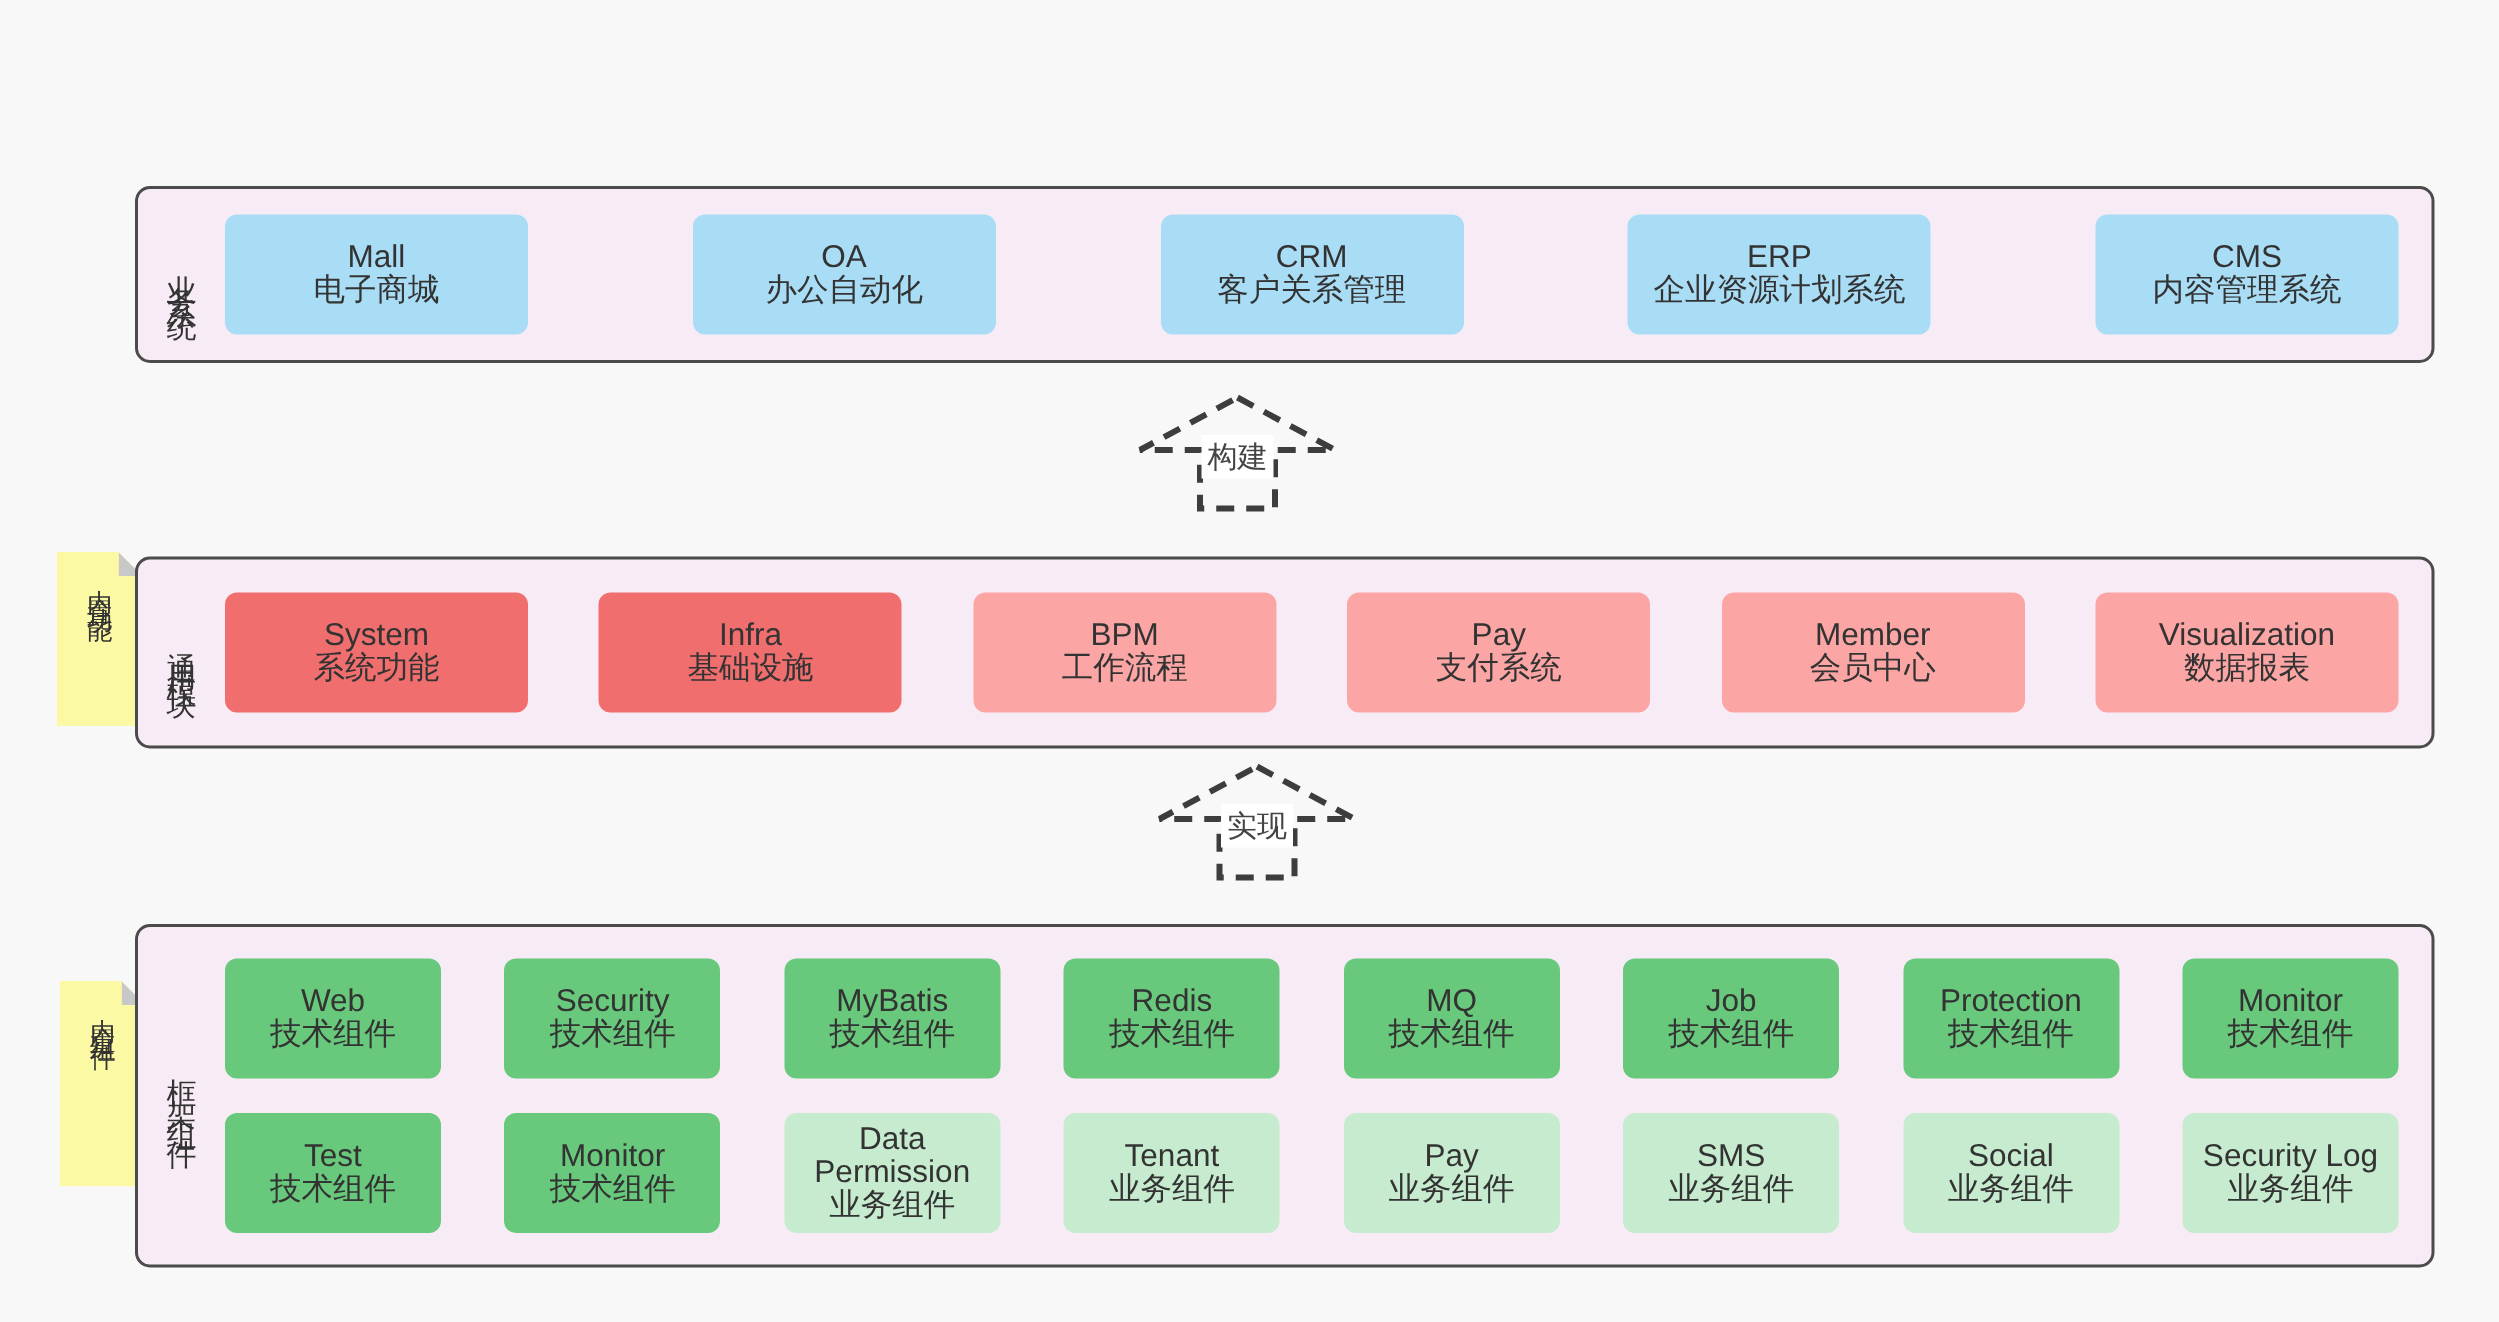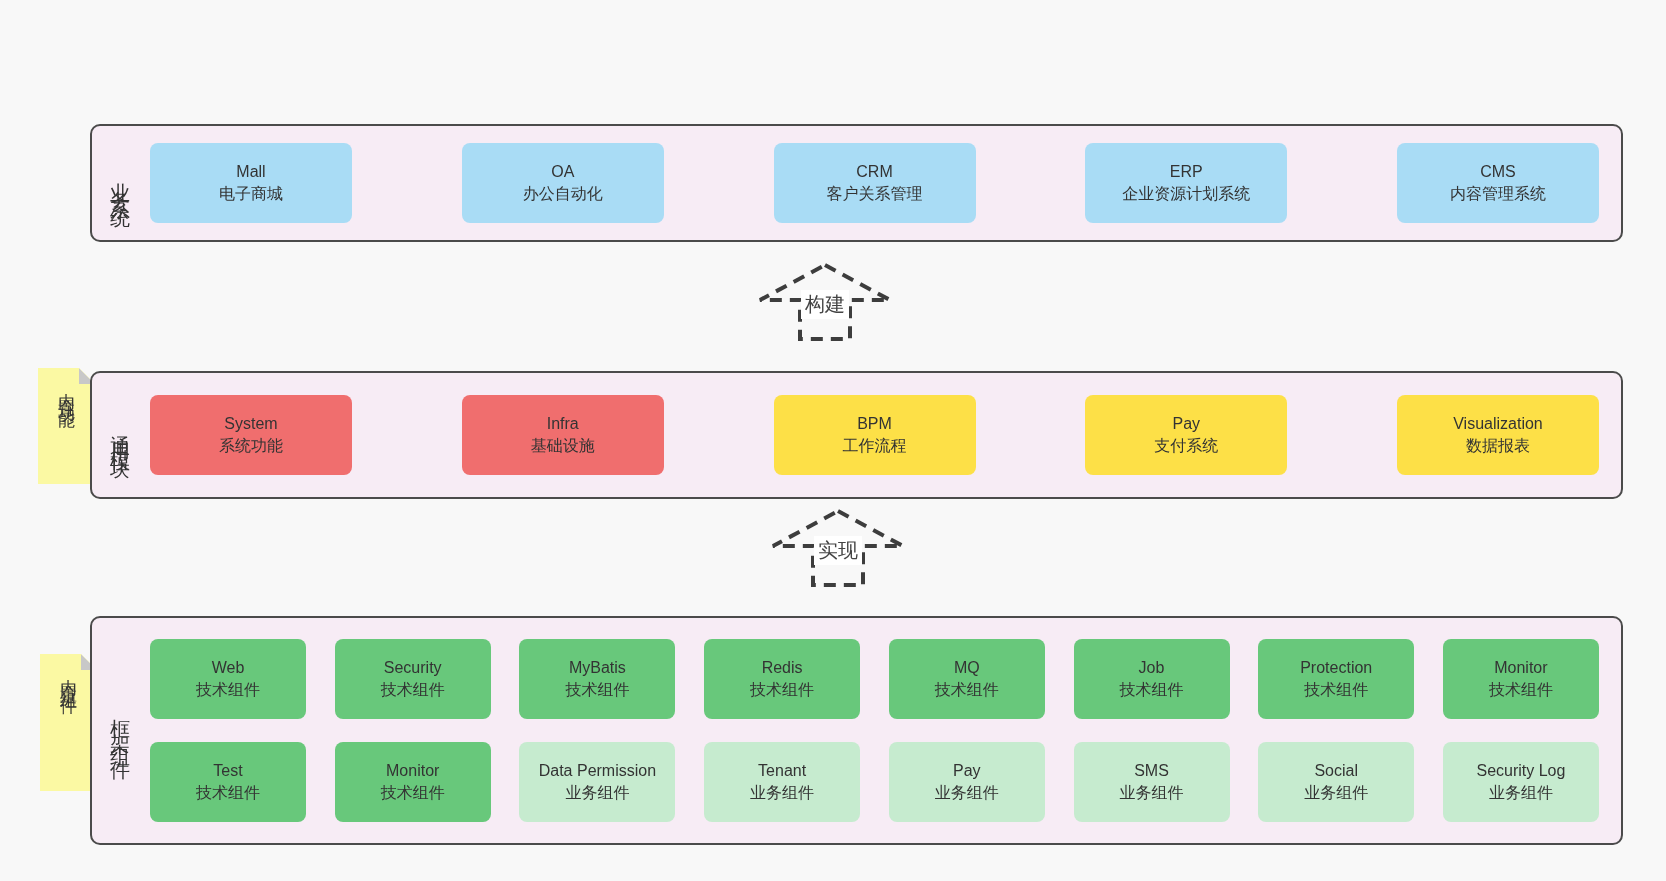--- a/index.html
+++ b/index.html
@@ -22,27 +22,27 @@
     writing-mode:vertical-rl;text-orientation:upright;
     font-size:20px;letter-spacing:8px;color:#333;flex:0 0 58px;
   }
   .panel-3 .panel-label{letter-spacing:14px;}
   .rows{flex:1;display:flex;flex-direction:column;justify-content:center;
     padding-right:22px;gap:23px;}
   .box-row{display:flex;justify-content:space-between;align-items:center;}
   .box{
     height:80px;border-radius:8px;display:flex;flex-direction:column;
     align-items:center;justify-content:center;text-align:center;
-    font-size:16px;line-height:22px;box-sizing:border-box;padding:0 12px;
+    font-size:21px;line-height:22px;box-sizing:border-box;padding:0 12px;
   }
   .panel-1 .box,.panel-2 .box{width:202px;}
-  .panel-3 .box{width:156px;}
+  .panel-3 .box{width:144px;}
   .blue{background:#a9dcf5;}
   .red{background:#f06e6e;}
-  .pink{background:#fde047;}
+  .pink{background:#fca5a5;}
   .green-dark{background:#68c87b;}
   .green-light{background:#c6ebcf;}
   .sticky-note{
     position:absolute;width:57px;background:#fbf9a3;z-index:0;
     clip-path:polygon(0 0,calc(100% - 16px) 0,100% 16px,100% 100%,0 100%);
     display:flex;justify-content:center;
   }
   .note-1{left:38px;top:368px;height:116px;}
   .note-2{left:40px;top:654px;height:137px;}
   .note-fold{
@@ -125,20 +125,24 @@
         </div>
         <div class="box pink">
           <div>BPM</div>
           <div>工作流程</div>
         </div>
         <div class="box pink">
           <div>Pay</div>
           <div>支付系统</div>
         </div>
         <div class="box pink">
+          <div>Member</div>
+          <div>会员中心</div>
+        </div>
+        <div class="box pink">
           <div>Visualization</div>
           <div>数据报表</div>
         </div>
       </div>
     </div>
 </div>
 
 <div class="arrow arrow-2">
   <svg width="136" height="80" viewBox="0 0 136 80">
     <path d="M68 3 L133 38 L93 38 L93 77 L43 77 L43 38 L3 38 Z" fill="none" stroke="#3d3d3d" stroke-width="4" stroke-dasharray="12 8" stroke-linejoin="miter"></path>

